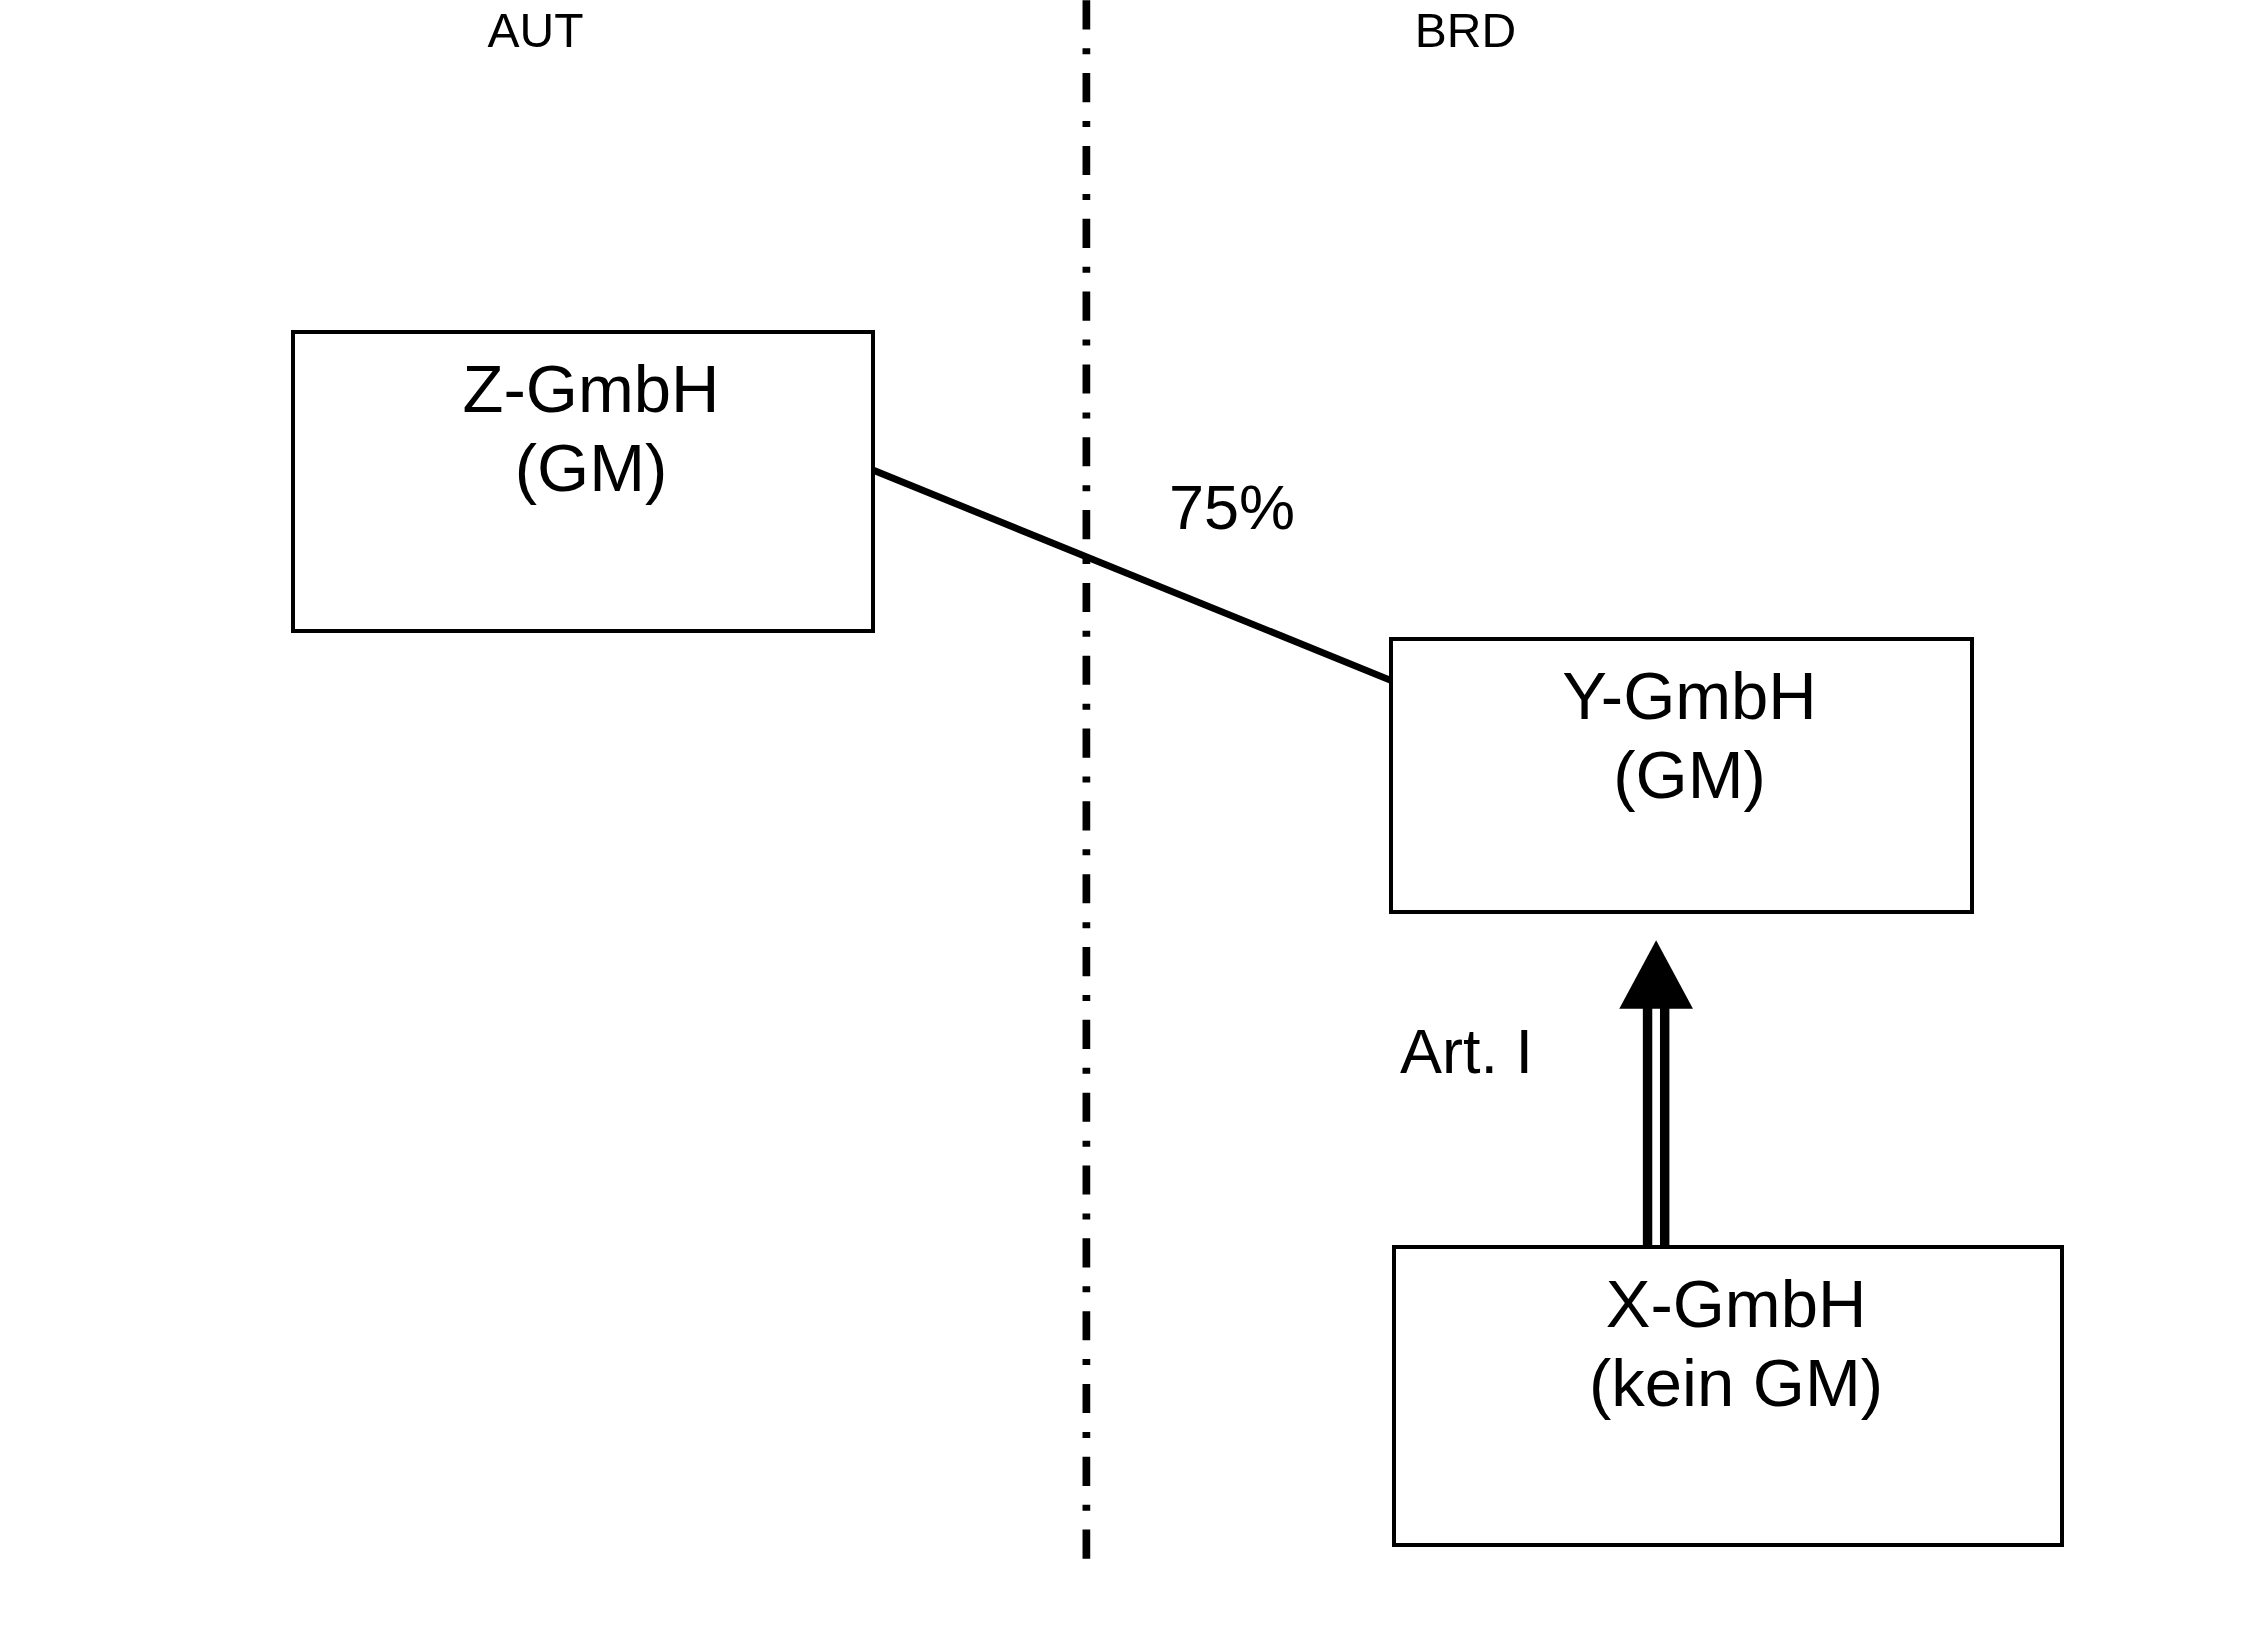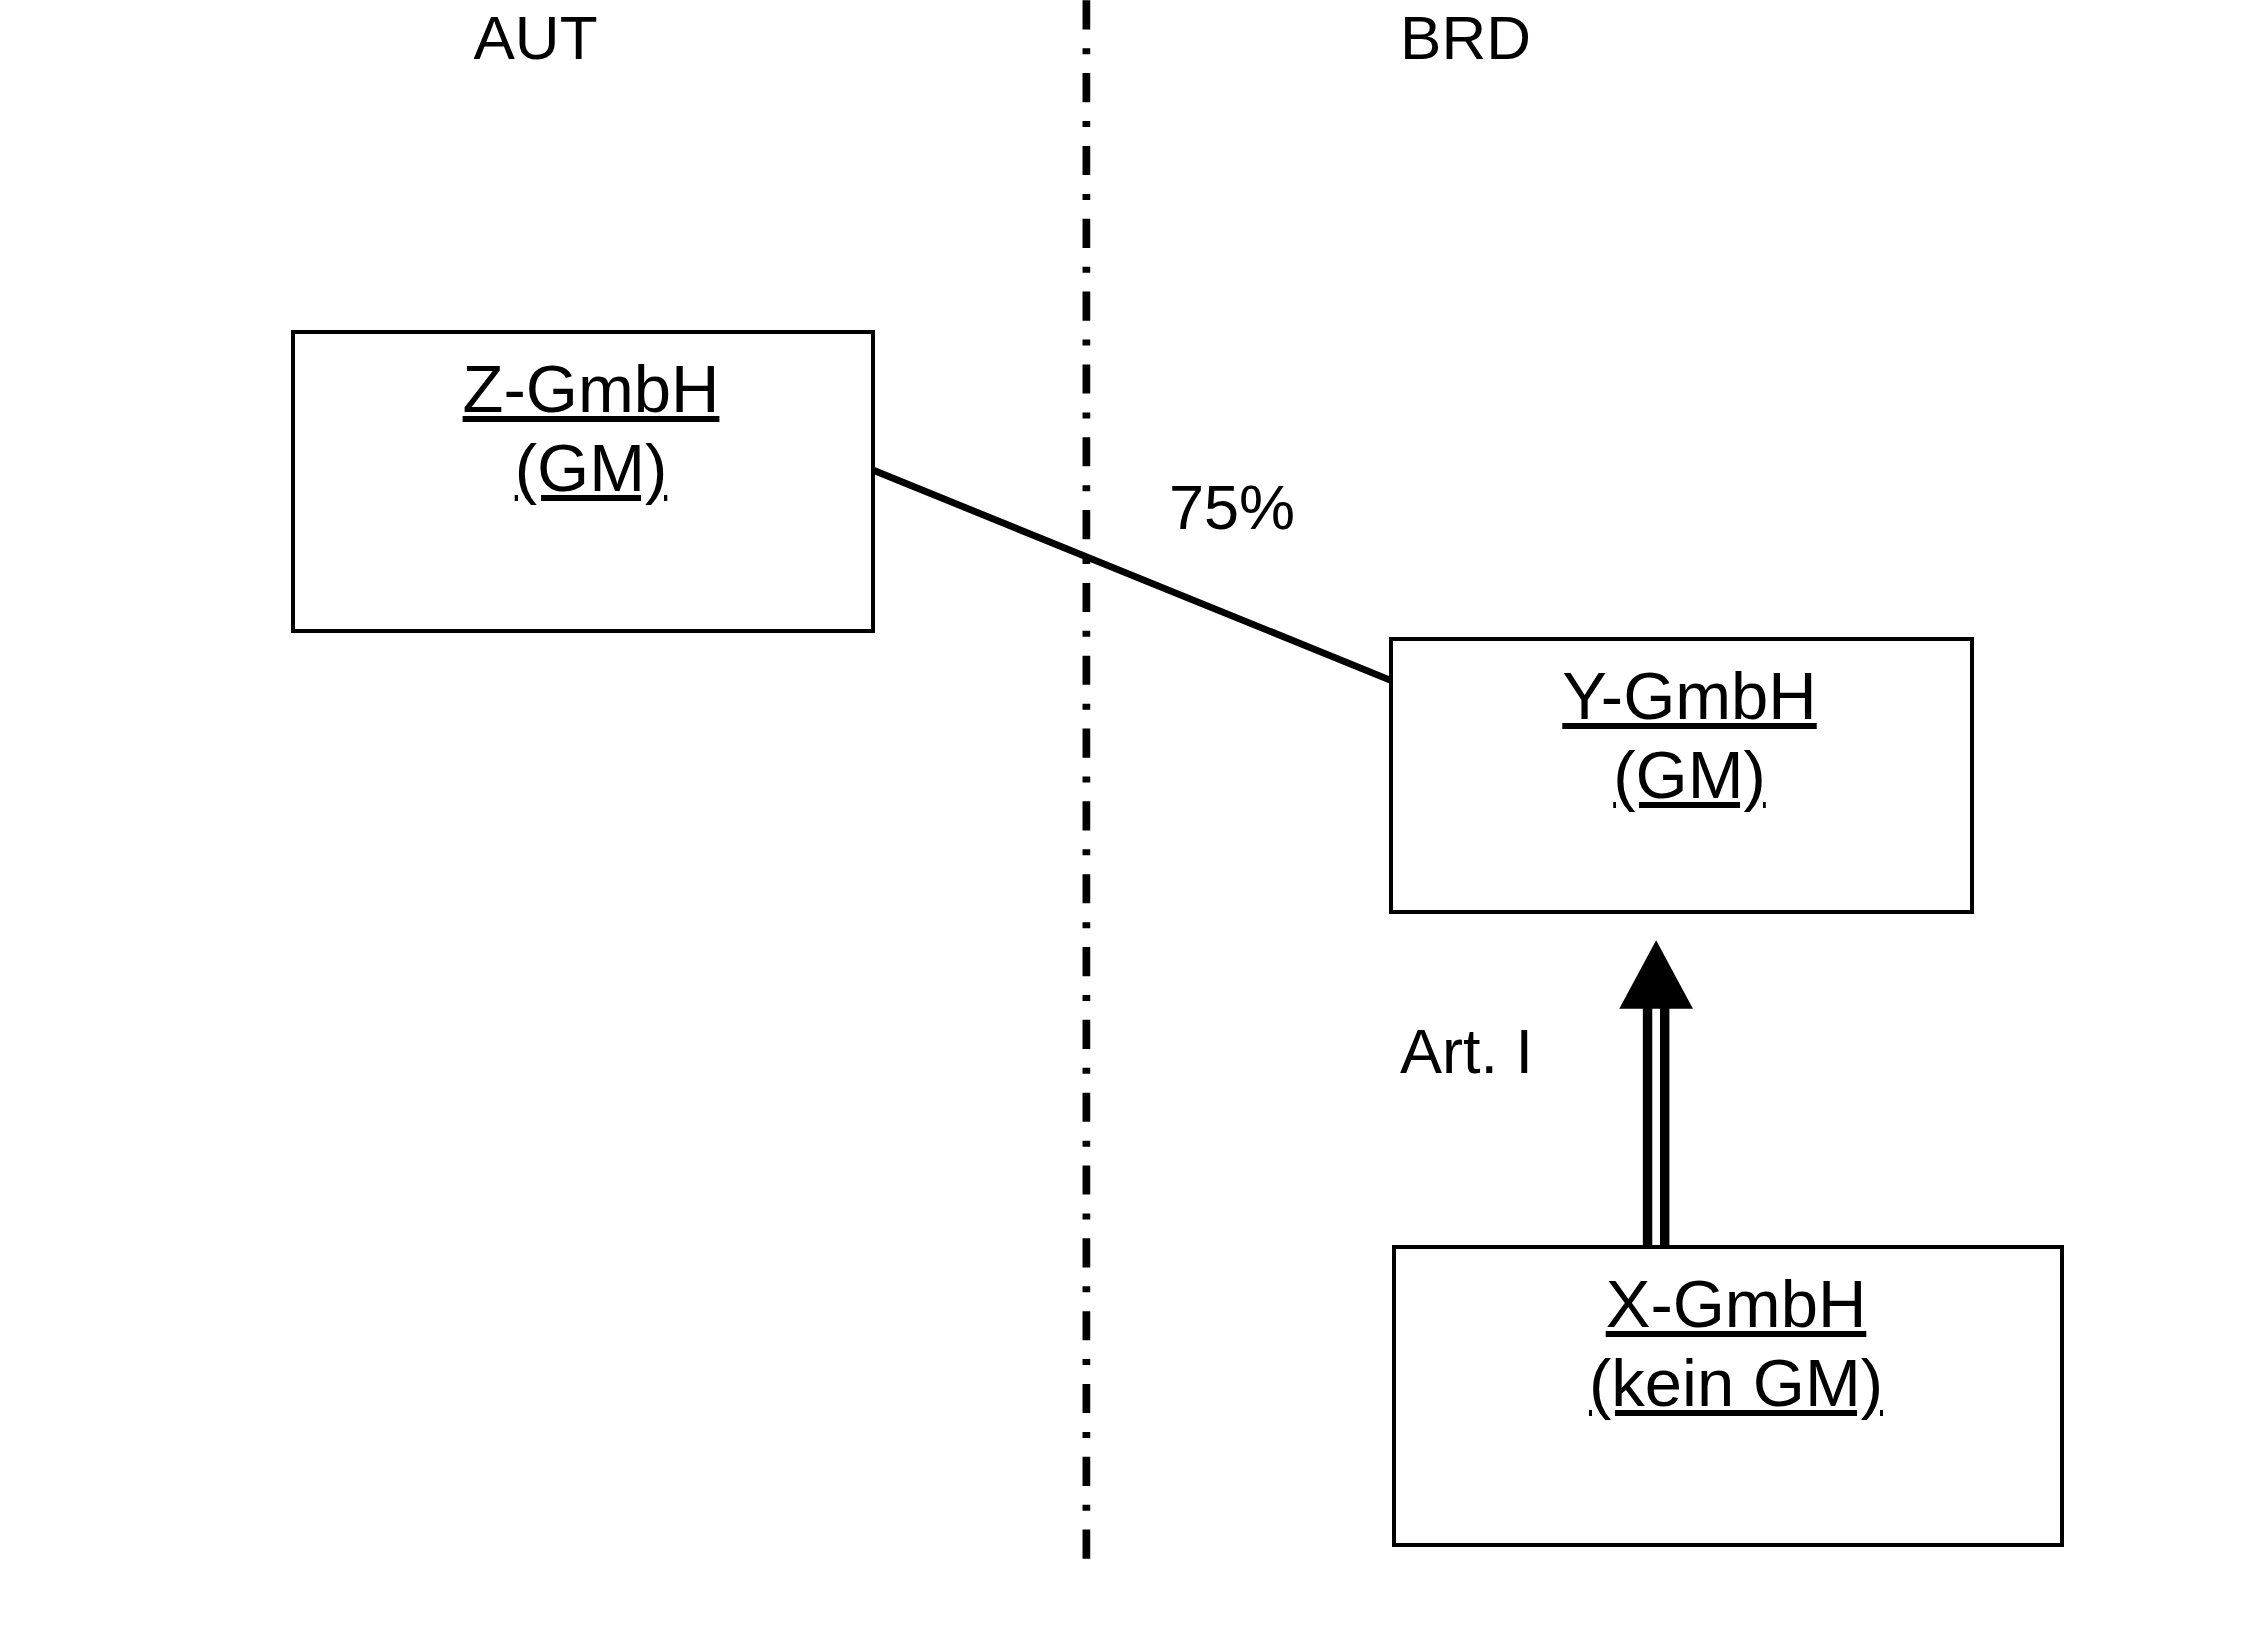--- a/index.html
+++ b/index.html
@@ -13,21 +13,21 @@
   #canvas {
     position: relative;
     width: 2261px;
     height: 1643px;
     background: #ffffff;
     overflow: hidden;
   }
   .jurisdiction-label {
     position: absolute;
     font-family: "Liberation Sans", sans-serif;
-    font-size: 62px;
+    font-size: 48px;
     line-height: 1;
     color: #000000;
     text-align: center;
     white-space: nowrap;
   }
   #label-aut { left: 304px; top: 6.9px; width: 463px; }
   #label-brd { left: 1234px; top: 6.9px; width: 463px; }
 
   .entity-box {
     position: absolute;
@@ -42,21 +42,20 @@
   }
   .entity-box .entity-line {
     display: block;
     white-space: nowrap;
   }
   .entity-inner {
     position: absolute;
     left: 16px;
     right: 0;
     top: 15.4px;
-    text-decoration: underline;
   }
 
   #box-z  { left: 291px;  top: 330px;  width: 584px; height: 303px; }
   #box-y  { left: 1389px; top: 637px;  width: 585px; height: 277px; }
   #box-x  { left: 1392px; top: 1245px; width: 672px; height: 302px; }
 
   .edge-label {
     position: absolute;
     font-family: "Liberation Sans", sans-serif;
     font-size: 63px;

